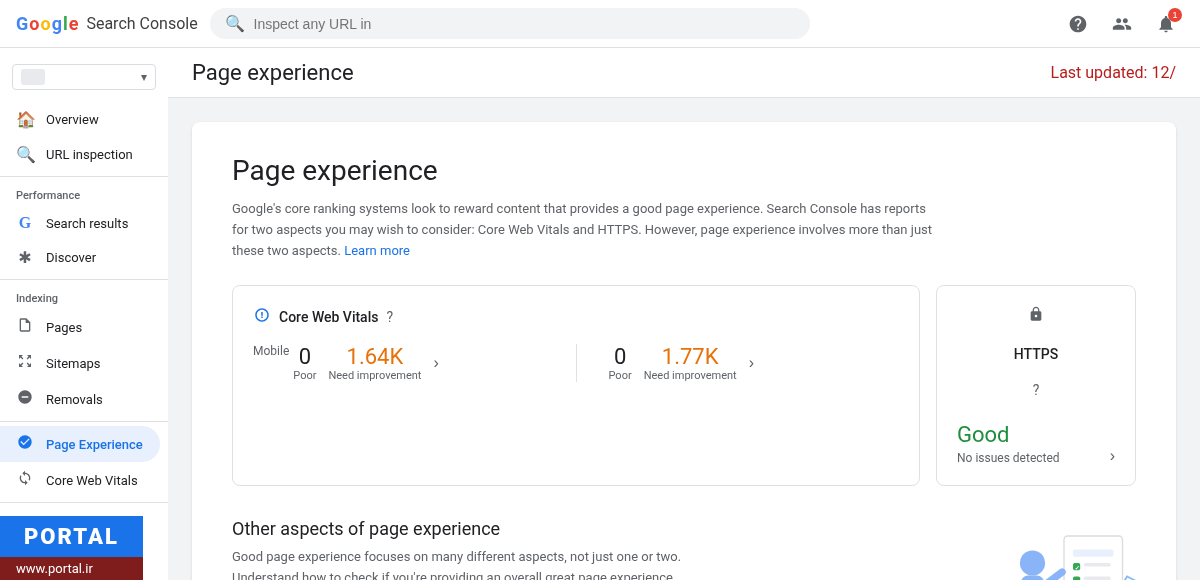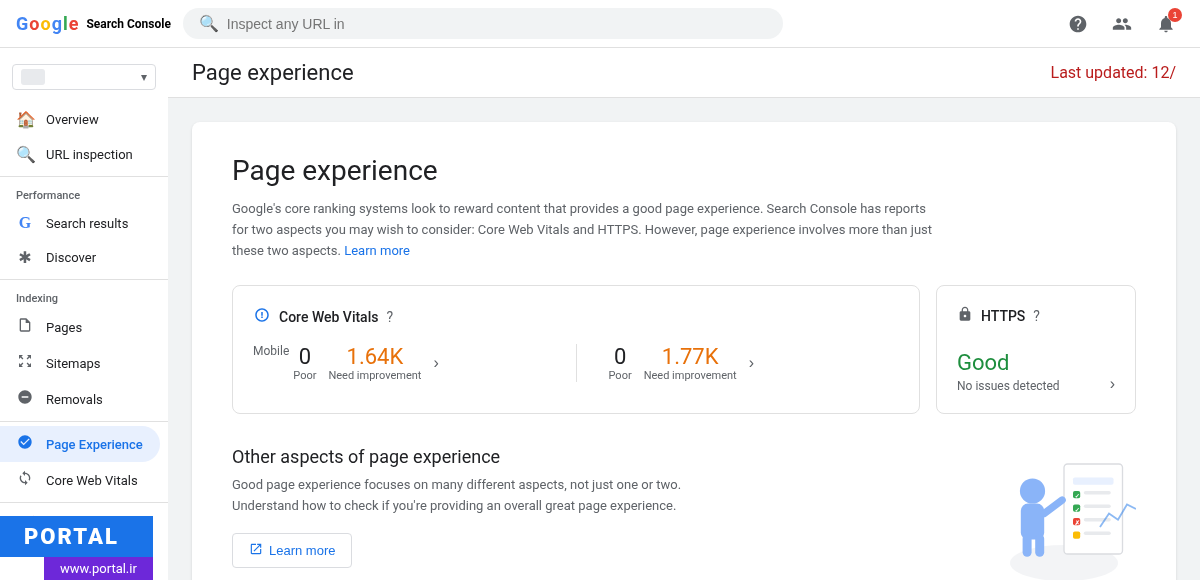--- a/index.html
+++ b/index.html
@@ -9,21 +9,21 @@
     .topbar {
       display: flex; align-items: center; background: #fff; height: 48px;
       padding: 0 16px; border-bottom: 1px solid #e0e0e0; flex-shrink: 0; gap: 12px;
     }
     .topbar-logo { display: flex; align-items: center; gap: 8px; }
     .google-logo { display: flex; gap: 1px; font-size: 18px; font-weight: bold; }
     .g-blue { color: #4285F4; }
     .g-red { color: #EA4335; }
     .g-yellow { color: #FBBC05; }
     .g-green { color: #34A853; }
-    .topbar-title { color: #000000; font-size: 12px; font-weight: 700; white-space: nowrap; }
+    .topbar-title { color: #404040; font-size: 16px; font-weight: 400; white-space: nowrap; }
     .topbar-search {
       flex: 1; max-width: 600px; display: flex; align-items: center;
       background: #f1f3f4; border-radius: 24px; padding: 6px 16px; gap: 8px;
     }
     .search-icon-inline { color: #5f6368; font-size: 16px; }
     .topbar-search input {
       border: none; background: transparent; outline: none; font-size: 14px;
       color: #202124; width: 100%;
     }
     .topbar-actions { margin-left: auto; display: flex; align-items: center; gap: 8px; }
@@ -114,21 +114,21 @@
       background: none; border: none; cursor: pointer; color: #5f6368; font-size: 16px;
       display: flex; align-items: center; justify-content: center;
     }
     .metric-divider { width: 1px; background: #e0e0e0; align-self: stretch; }
 
     
     .https-card {
       width: 200px; flex-shrink: 0; border: 1px solid #e0e0e0; border-radius: 8px; padding: 20px;
       display: flex; flex-direction: column;
     }
-    .https-header { display: flex; align-items: center; gap: 8px; margin-bottom: 24px; }
+    .https-header { display: flex; align-items: center; gap: 20px; margin-bottom: 24px; flex-direction: column; }
     .lock-icon { color: #5f6368; font-size: 16px; }
     .good-text { color: #1e8e3e; font-size: 22px; font-weight: 400; }
     .no-issues { font-size: 12px; color: #5f6368; margin-top: 4px; }
 
     
     .other-aspects {
       margin-top: 32px; display: flex; align-items: flex-start; justify-content: space-between;
     }
     .other-left { max-width: 500px; }
     .other-title { font-size: 18px; font-weight: 400; color: #202124; margin-bottom: 8px; }
@@ -146,21 +146,21 @@
 
     
     .portal-overlay {
       position: fixed; bottom: 0; left: 0; z-index: 1000;
     }
     .portal-badge {
       background: #1a73e8; color: #fff; font-size: 22px; font-weight: 900;
       padding: 8px 24px; letter-spacing: 2px;
     }
     .portal-url {
-      background: #6d28d9; color: #fff; font-size: 13px; padding: 4px 16px; margin-left: 44px;
+      background: #7f1d1d; color: #fff; font-size: 13px; padding: 4px 16px;
     }
 
     
     ::-webkit-scrollbar { width: 6px; height: 6px; }
     ::-webkit-scrollbar-thumb { background: #dadce0; border-radius: 3px; }
   </style>
 </head>
 <body>
 
 <div class="topbar">

